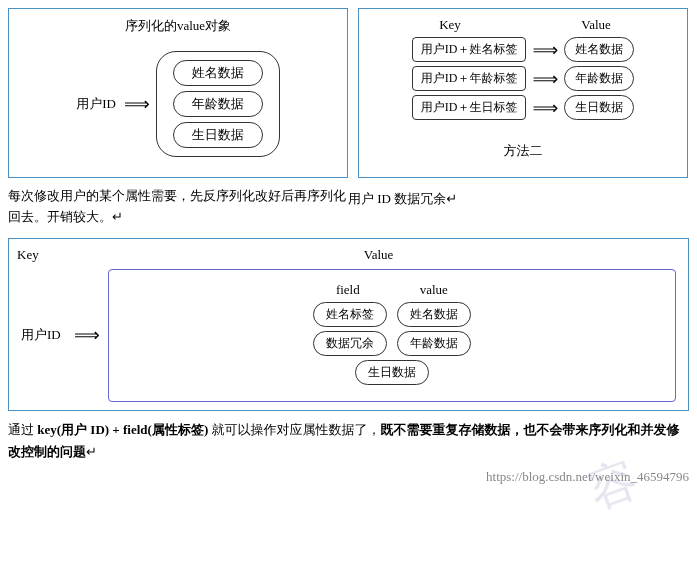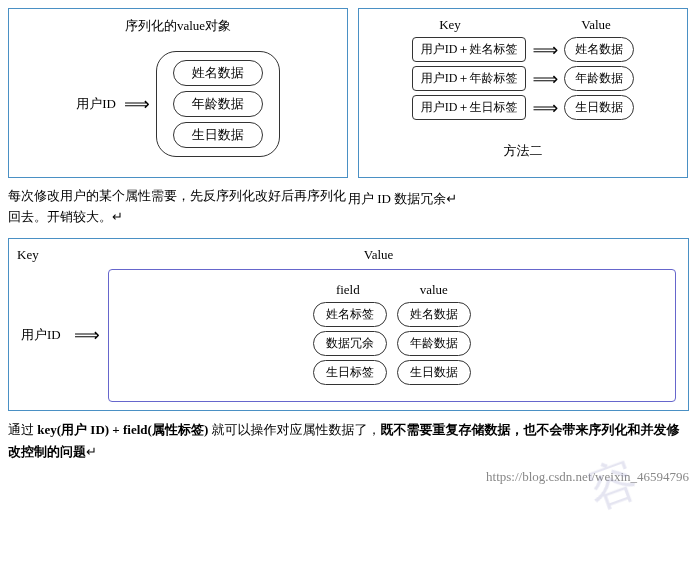--- a/index.html
+++ b/index.html
@@ -333,21 +333,20 @@
       </div>
       <div class="hash-row">
         <div class="hash-field-cell">姓名标签</div>
         <div class="hash-val-cell">姓名数据</div>
       </div>
       <div class="hash-row">
         <div class="hash-field-cell">数据冗余</div>
         <div class="hash-val-cell">年龄数据</div>
       </div>
       <div class="hash-row">
-        <div class="hash-field-cell">生日标签</div>
         <div class="hash-val-cell">生日数据</div>
       </div>
     </div>
   </div>
 </div>
 
 <div class="bottom-text">
   通过 <strong> key(用户 ID) + field(属性标签)</strong> 就可以操作对应属性数据了，<strong>既不需要重复存储数据，也不会带来序列化和并发修改控制的问题</strong>↵
 </div>
 

